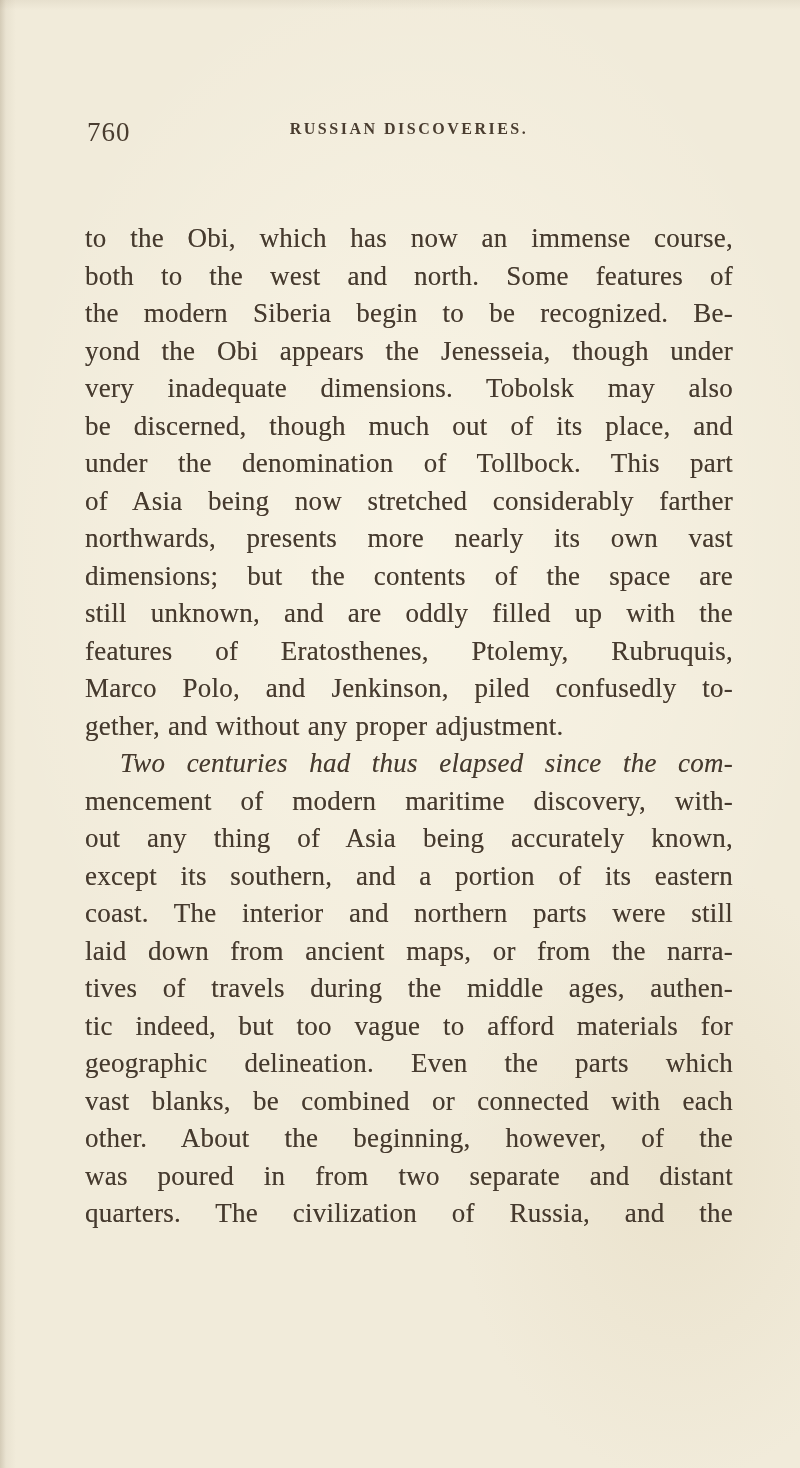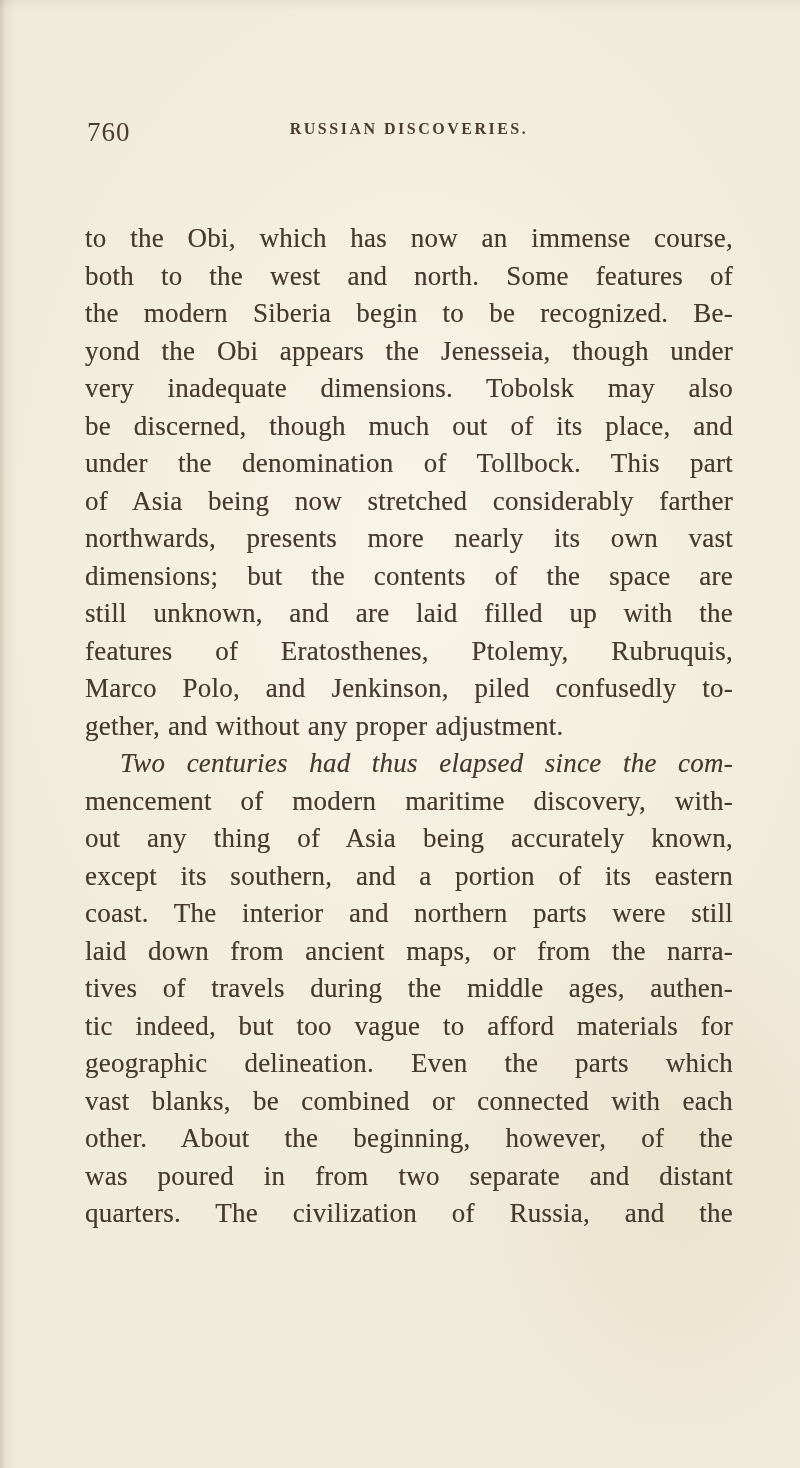--- a/index.html
+++ b/index.html
@@ -89,21 +89,21 @@
       <div class="line">to the Obi, which has now an immense course,</div>
       <div class="line">both to the west and north.  Some features of</div>
       <div class="line">the modern Siberia begin to be recognized.  Be-</div>
       <div class="line">yond the Obi appears the Jenesseia, though under</div>
       <div class="line">very inadequate dimensions.  Tobolsk may also</div>
       <div class="line">be discerned, though much out of its place, and</div>
       <div class="line">under the denomination of Tollbock.  This part</div>
       <div class="line">of Asia being now stretched considerably farther</div>
       <div class="line">northwards, presents more nearly its own vast</div>
       <div class="line">dimensions; but the contents of the space are</div>
-      <div class="line">still unknown, and are laid filled up with the</div>
+      <div class="line">still unknown, and are oddly filled up with the</div>
       <div class="line">features of Eratosthenes, Ptolemy, Rubruquis,</div>
       <div class="line">Marco Polo, and Jenkinson, piled confusedly to-</div>
       <div class="line para-end">gether, and without any proper adjustment.</div>
       <div class="line indent">Two centuries had thus elapsed since the com-</div>
       <div class="line">mencement of modern maritime discovery, with-</div>
       <div class="line">out any thing of Asia being accurately known,</div>
       <div class="line">except its southern, and a portion of its eastern</div>
       <div class="line">coast.  The interior and northern parts were still</div>
       <div class="line">laid down from ancient maps, or from the narra-</div>
       <div class="line">tives of travels during the middle ages, authen-</div>

